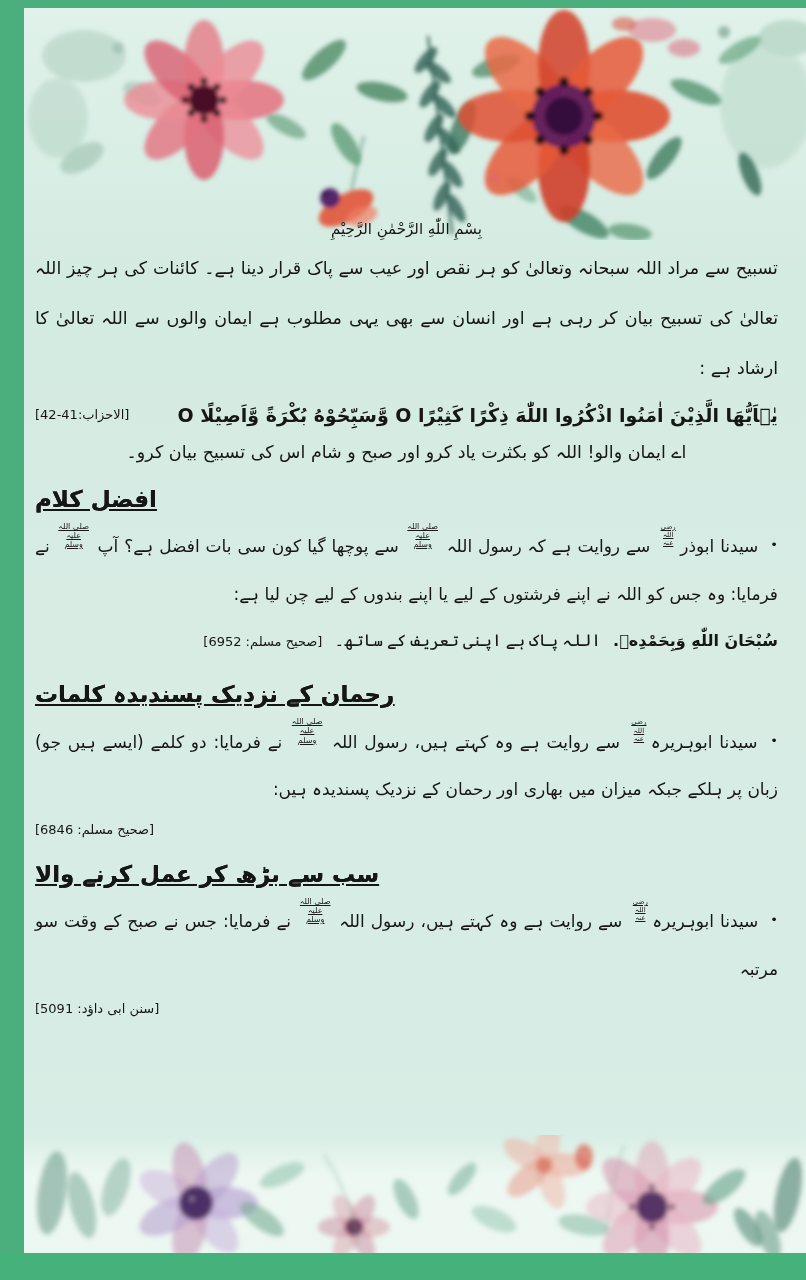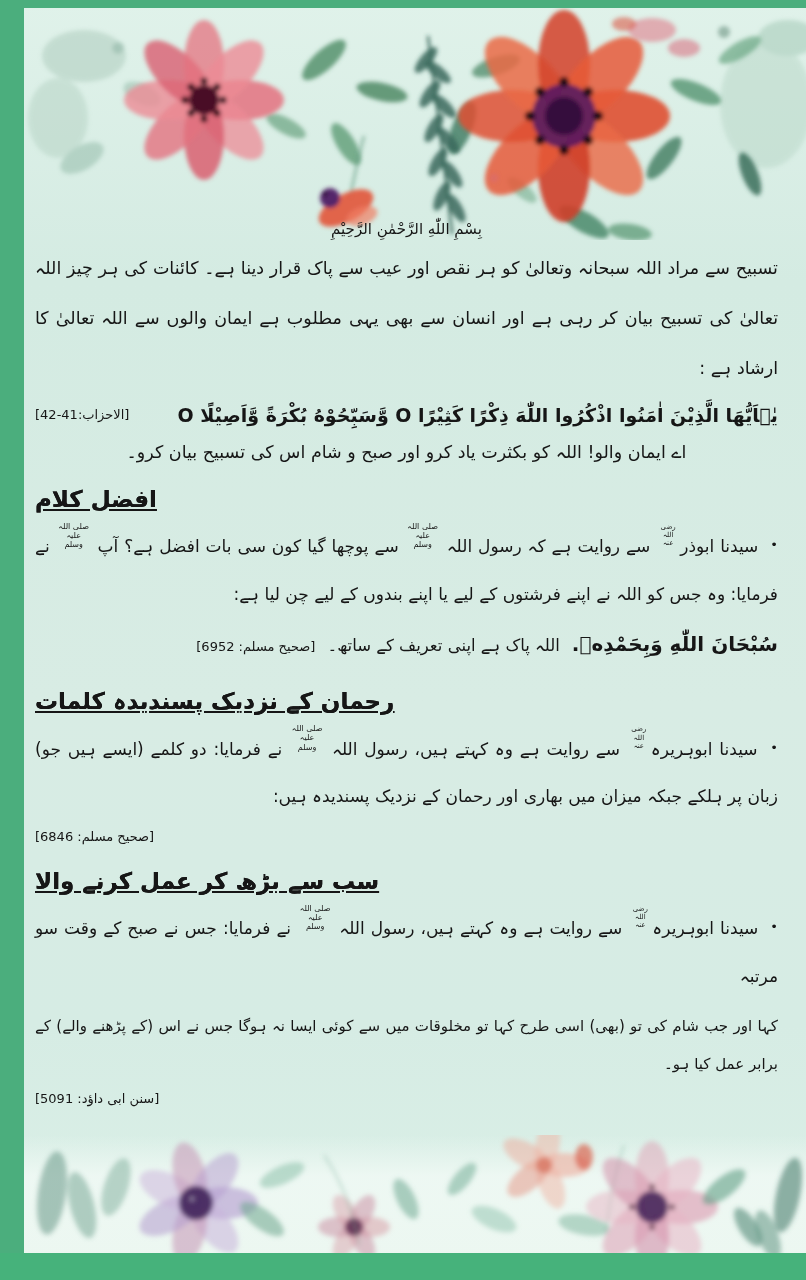--- a/index.html
+++ b/index.html
@@ -19,32 +19,32 @@
   .bismillah { text-align:center; font-size:15px; letter-spacing:.5px; margin:0 0 6px; }
   h1.title { text-align:center; font-size:48px; font-weight:bold; margin:14px 0 18px; line-height:1.4;
              text-shadow:0 0 1px #111; }
   p { margin:0; }
   .body { font-size:17.5px; line-height:2.85; }
   .just { text-align:justify; }
   .center { text-align:center; }
   .right { text-align:right; }
   .verse-line { display:flex; justify-content:space-between; align-items:center; margin-top:10px; }
   .arabic { font-weight:bold; font-size:19px; white-space:nowrap; }
-  .big-arabic { font-weight:bold; font-size:20px; }
+  .big-arabic { font-weight:bold; font-size:16px; }
   .ref { font-size:13px; white-space:nowrap;text-align:center; }
-  .trans-inline { font-size:16.5px; margin:0 7px; }
+  .trans-inline { font-size:16.5px; margin:0 7px;font-family:Liberation Serif, serif; }
   .verse-trans { margin-top:16px; font-size:17.5px; }
   h2 { text-align:left; font-size:23px; font-weight:bold; margin:24px 0 10px; text-shadow:0 0 .5px #111;text-decoration:underline; }
   .narr { font-size:17px; line-height:2.8; }
   .bullet { font-size:13px; vertical-align:3px; margin-left:6px; }
   .dhikr { margin-top:6px; line-height:2.0; }
   .ref-line { text-align:left; font-size:13px; margin-top:8px; }
   .cont { font-size:15px; line-height:2.5; text-align:justify; margin-top:8px; }
   .hn { display:inline-block; font-size:8px; line-height:1.15; width:32px; text-align:center;
-        vertical-align:5px; margin:0 2px; color:#1a1a1a; }
+        vertical-align:5px; margin:0 2px; color:#1a1a1a;text-decoration:underline; }
   .hn.ra { font-size:7px; width:20px; vertical-align:7px; }
 </style>
 </head>
 <body>
 
 <div class="page">
 
   <svg class="floral-top" width="782" height="232" viewBox="0 0 782 232" aria-hidden="true">
     <defs>
       <filter id="wc" x="-30%" y="-30%" width="160%" height="160%">
@@ -260,17 +260,16 @@
       <span class="bullet">•</span>
       <span><span>سیدنا ابوہریرہ</span><span class="hn ra">رضی اللہ عنہ</span><span> سے روایت ہے وہ کہتے ہیں، رسول اللہ </span><span class="hn saw">صلی اللہ علیہ وسلم</span><span> نے فرمایا: دو کلمے (ایسے ہیں جو) زبان پر ہلکے جبکہ میزان میں بھاری اور رحمان کے نزدیک پسندیدہ ہیں:</span></span>
     </p>
     <div class="ref-line">[صحیح مسلم: 6846]</div>
 
     <h2>سب سے بڑھ کر عمل کرنے والا</h2>
     <p class="narr just">
       <span class="bullet">•</span>
       <span><span>سیدنا ابوہریرہ</span><span class="hn ra">رضی اللہ عنہ</span><span> سے روایت ہے وہ کہتے ہیں، رسول اللہ </span><span class="hn saw">صلی اللہ علیہ وسلم</span><span> نے فرمایا: جس نے صبح کے وقت سو مرتبہ</span></span>
     </p>
-    <p class="cont">کہا اور جب شام کی تو (بھی) اسی طرح کہا تو مخلوقات میں سے کوئی ایسا نہ ہوگا جس نے اس (کے پڑھنے والے) کے برابر عمل کیا ہو۔</p>
     <div class="ref-line">[سنن ابی داؤد: 5091]</div>
 
   </div>
 </div>
 
 </body></html>

